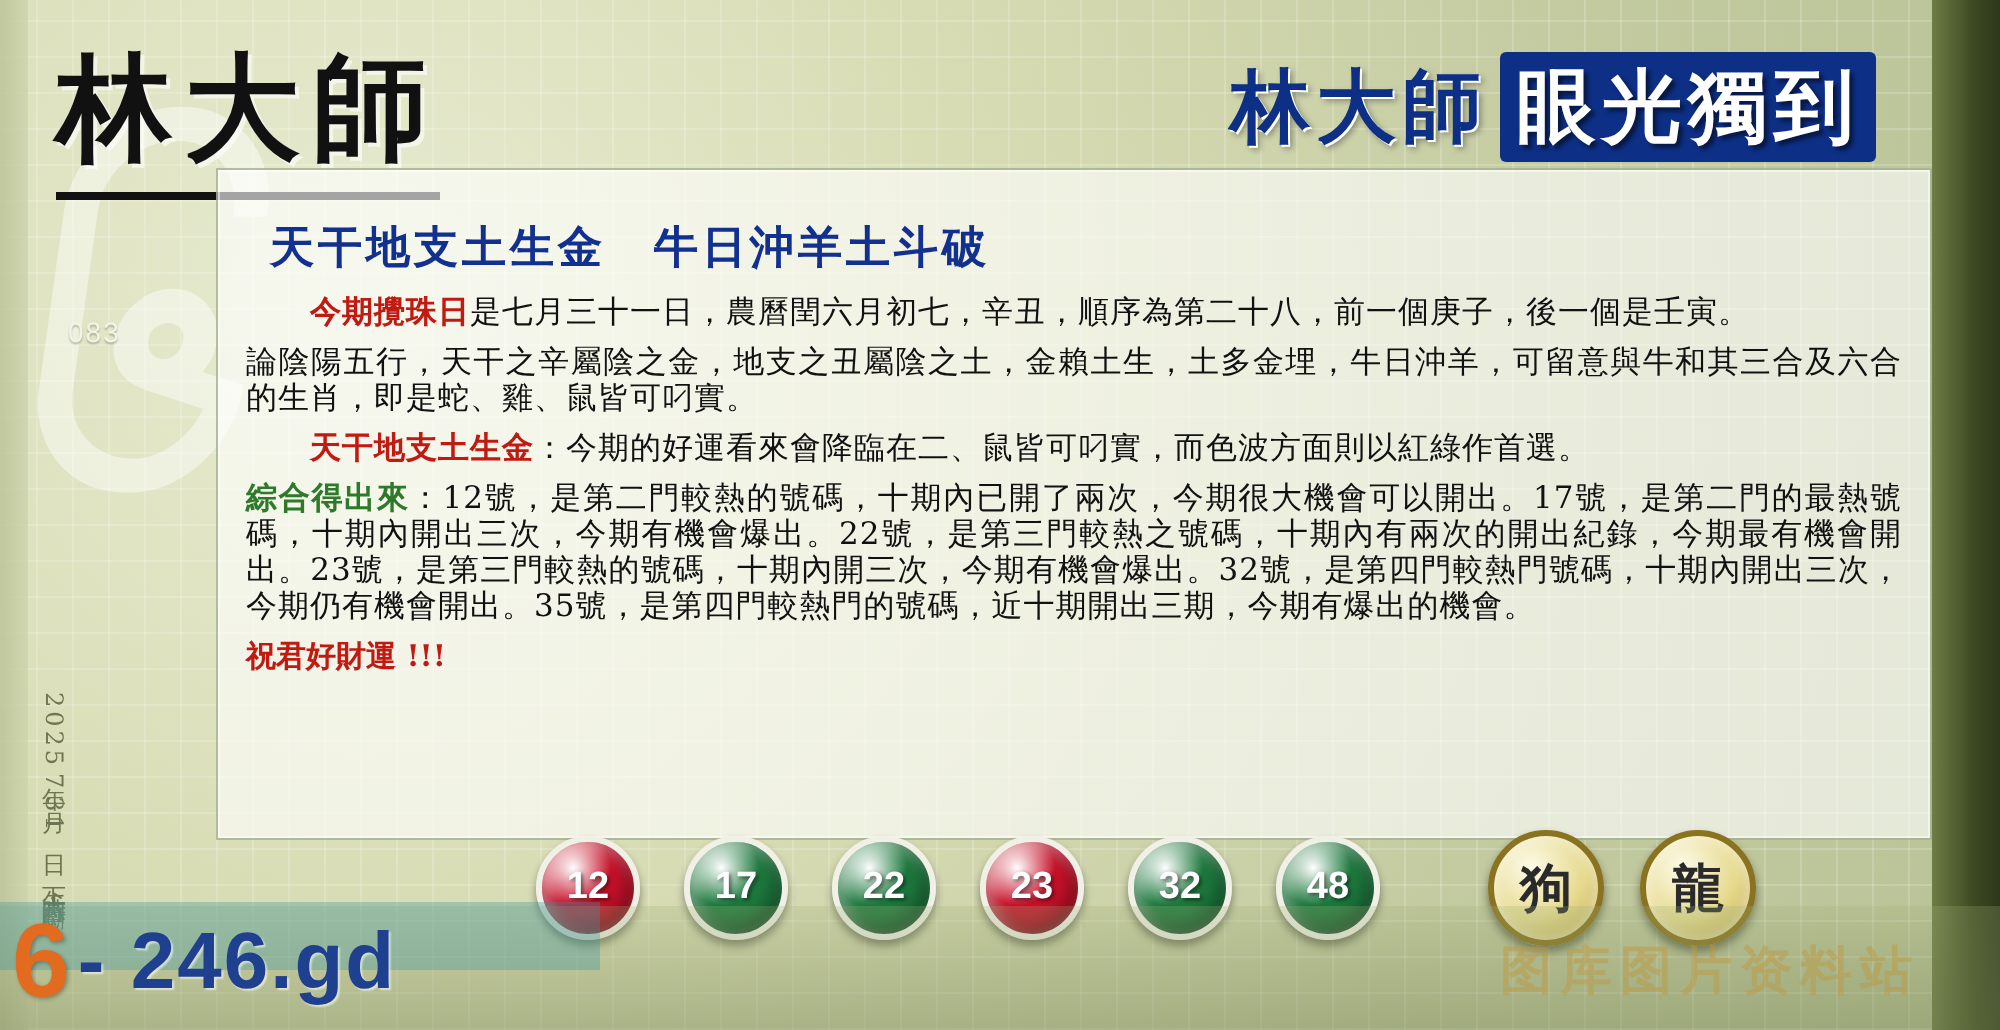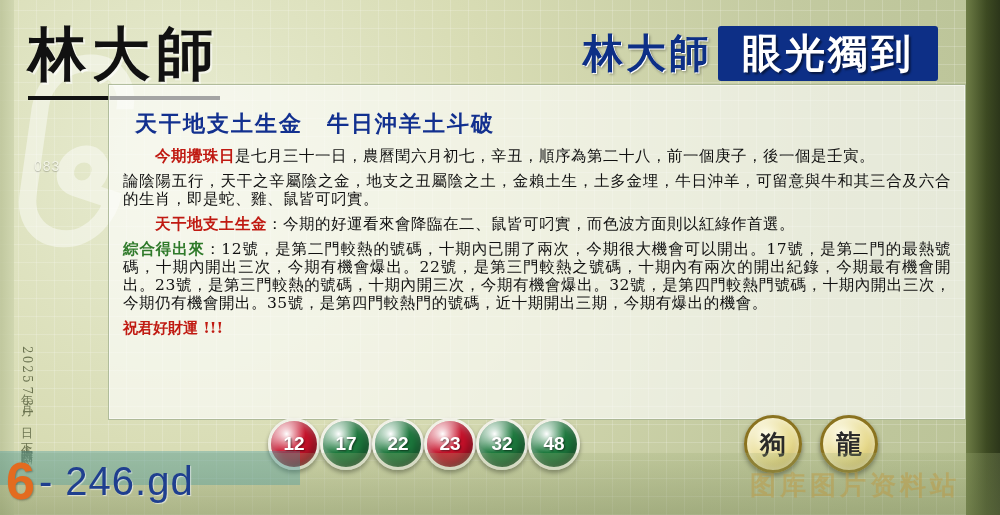--- a/index.html
+++ b/index.html
@@ -57,21 +57,21 @@
     padding:4px 10px;
     display:flex;align-items:center;gap:6px;
   }
   .banner .b1{
     font-size:40px;font-weight:bold;color:#0d2f86;letter-spacing:3px;
     text-shadow:1px 1px 0 #fff,2px 2px 3px rgba(0,0,0,.35);
     font-family:"DejaVu Serif", serif;
   }
   .banner .b2{
     font-size:40px;font-weight:bold;color:#fff;letter-spacing:3px;
-    background:#0d2f86;padding:0 24px;border-radius:3px;
+    background:#0d2f86;padding:0 8px;border-radius:3px;
     text-shadow:2px 2px 2px rgba(0,0,0,.5);
     font-family:"DejaVu Serif", serif;
   }
   
   .card{
     position:absolute;left:108px;top:84px;width:858px;height:336px;
     background:rgba(255,255,255,.62);
     border:1px solid rgba(120,140,90,.55);
     box-shadow:0 0 0 1px rgba(255,255,255,.5) inset;
     padding:20px 14px 8px 14px;
@@ -91,21 +91,21 @@
   p.body.indent{text-indent:32px;}
   .hl-red{color:#c01a12;font-weight:bold;}
   .sect-red{color:#c01a12;font-weight:bold;}
   .sect-green{color:#2f7a2a;font-weight:bold;}
   .bless{
     color:#c01a12;font-size:15px;font-weight:bold;margin-top:6px;
     font-family:"DejaVu Serif", serif;
   }
   
   .balls{
-    position:absolute;left:268px;top:418px;display:flex;align-items:flex-end;
+    position:absolute;left:268px;top:418px;display:flex;gap:22px;align-items:flex-end;
   }
   .ball{
     width:46px;height:46px;border-radius:50%;
     display:flex;align-items:center;justify-content:center;
     color:#fff;font-size:19px;font-weight:bold;
     font-family:"Liberation Sans", sans-serif;
     border:3px solid #f0f0e6;
     box-shadow:0 3px 4px rgba(0,0,0,.4), inset -4px -5px 9px rgba(0,0,0,.35), inset 4px 4px 8px rgba(255,255,255,.45);
     text-shadow:1px 1px 2px rgba(0,0,0,.55);
   }
@@ -132,21 +132,21 @@
     font-size:52px;font-weight:bold;color:#e36b1f;
     font-family:"Liberation Sans", sans-serif;
     text-shadow:1px 1px 2px rgba(0,0,0,.3);
   }
   .site .cn{
     font-size:40px;font-weight:bold;color:#1f3f8f;letter-spacing:3px;
     font-family:"DejaVu Serif", serif;
     text-shadow:1px 1px 1px rgba(255,255,255,.6);
   }
   .site .dom{
-    font-size:40px;font-weight:normal;color:#1f3f8f;letter-spacing:1px;
+    font-size:40px;font-weight:bold;color:#1f3f8f;letter-spacing:1px;
     font-family:"Liberation Sans", sans-serif;
     text-shadow:1px 1px 1px rgba(255,255,255,.6);
   }
   .tealbox{
     position:absolute;left:0;bottom:30px;width:300px;height:34px;
     background:rgba(60,150,160,.35);
   }
   .watermark-right{
     position:absolute;right:40px;bottom:12px;
     font-size:26px;color:rgba(190,150,60,.45);letter-spacing:4px;

